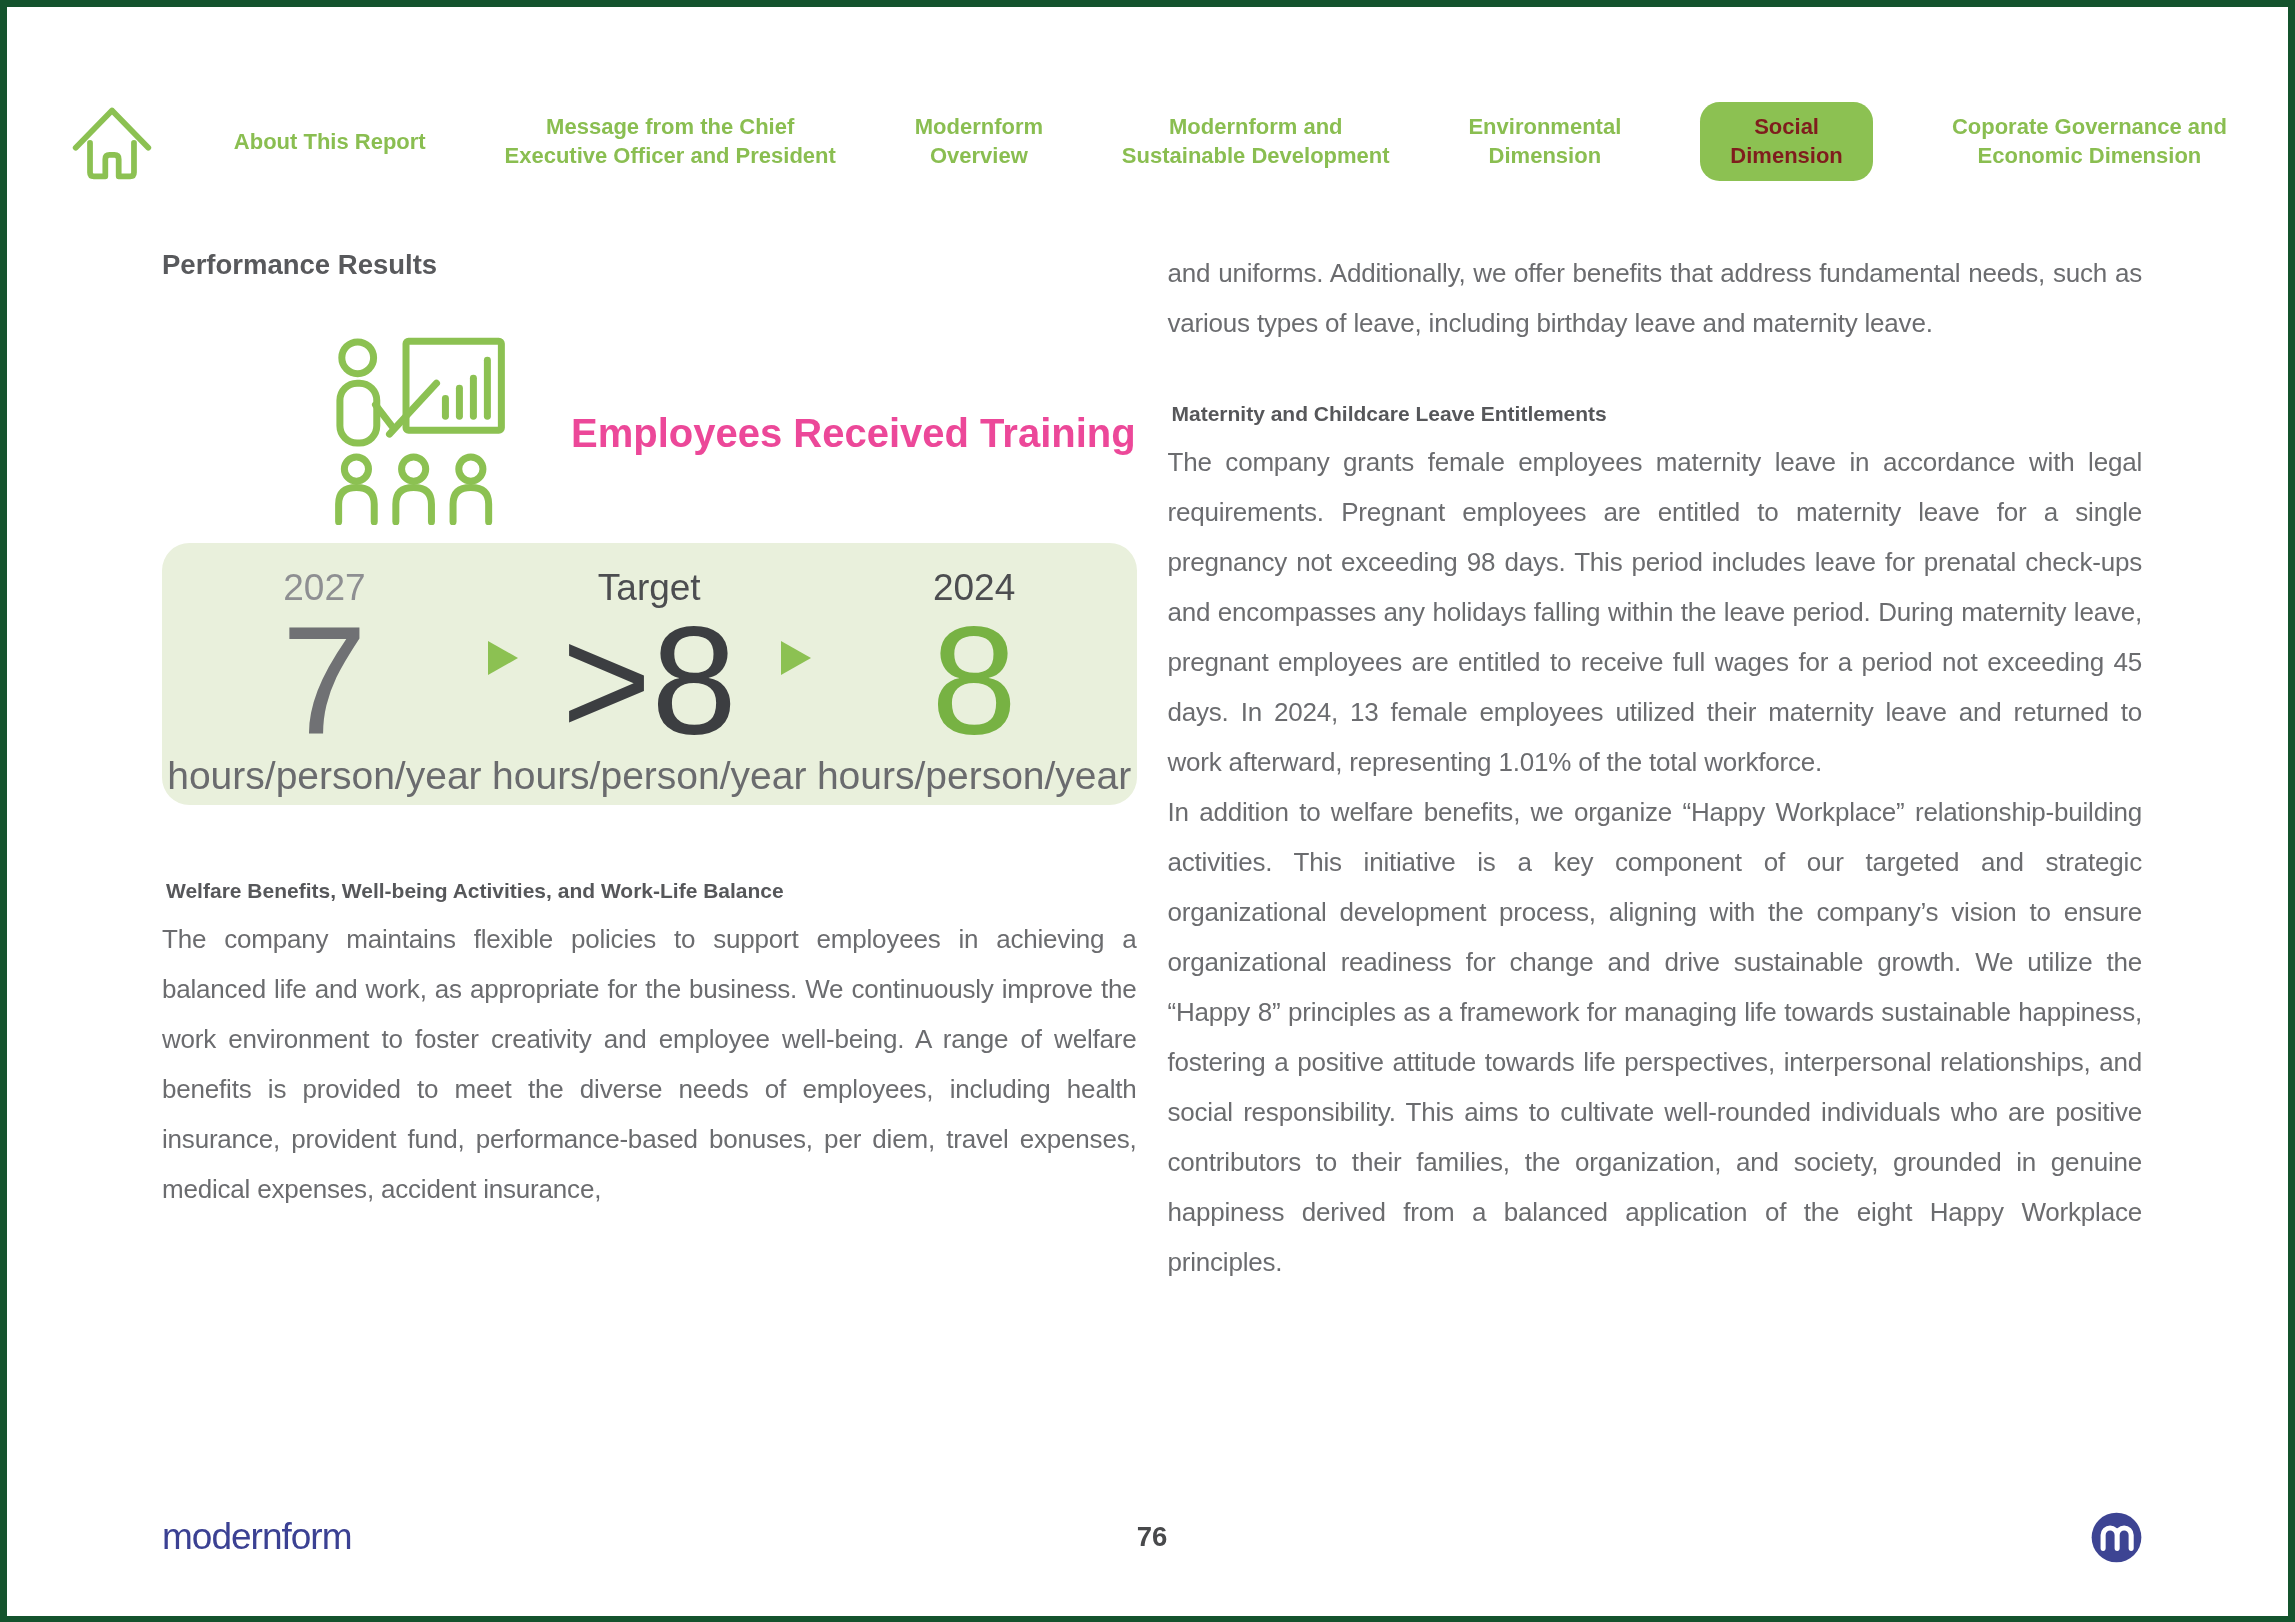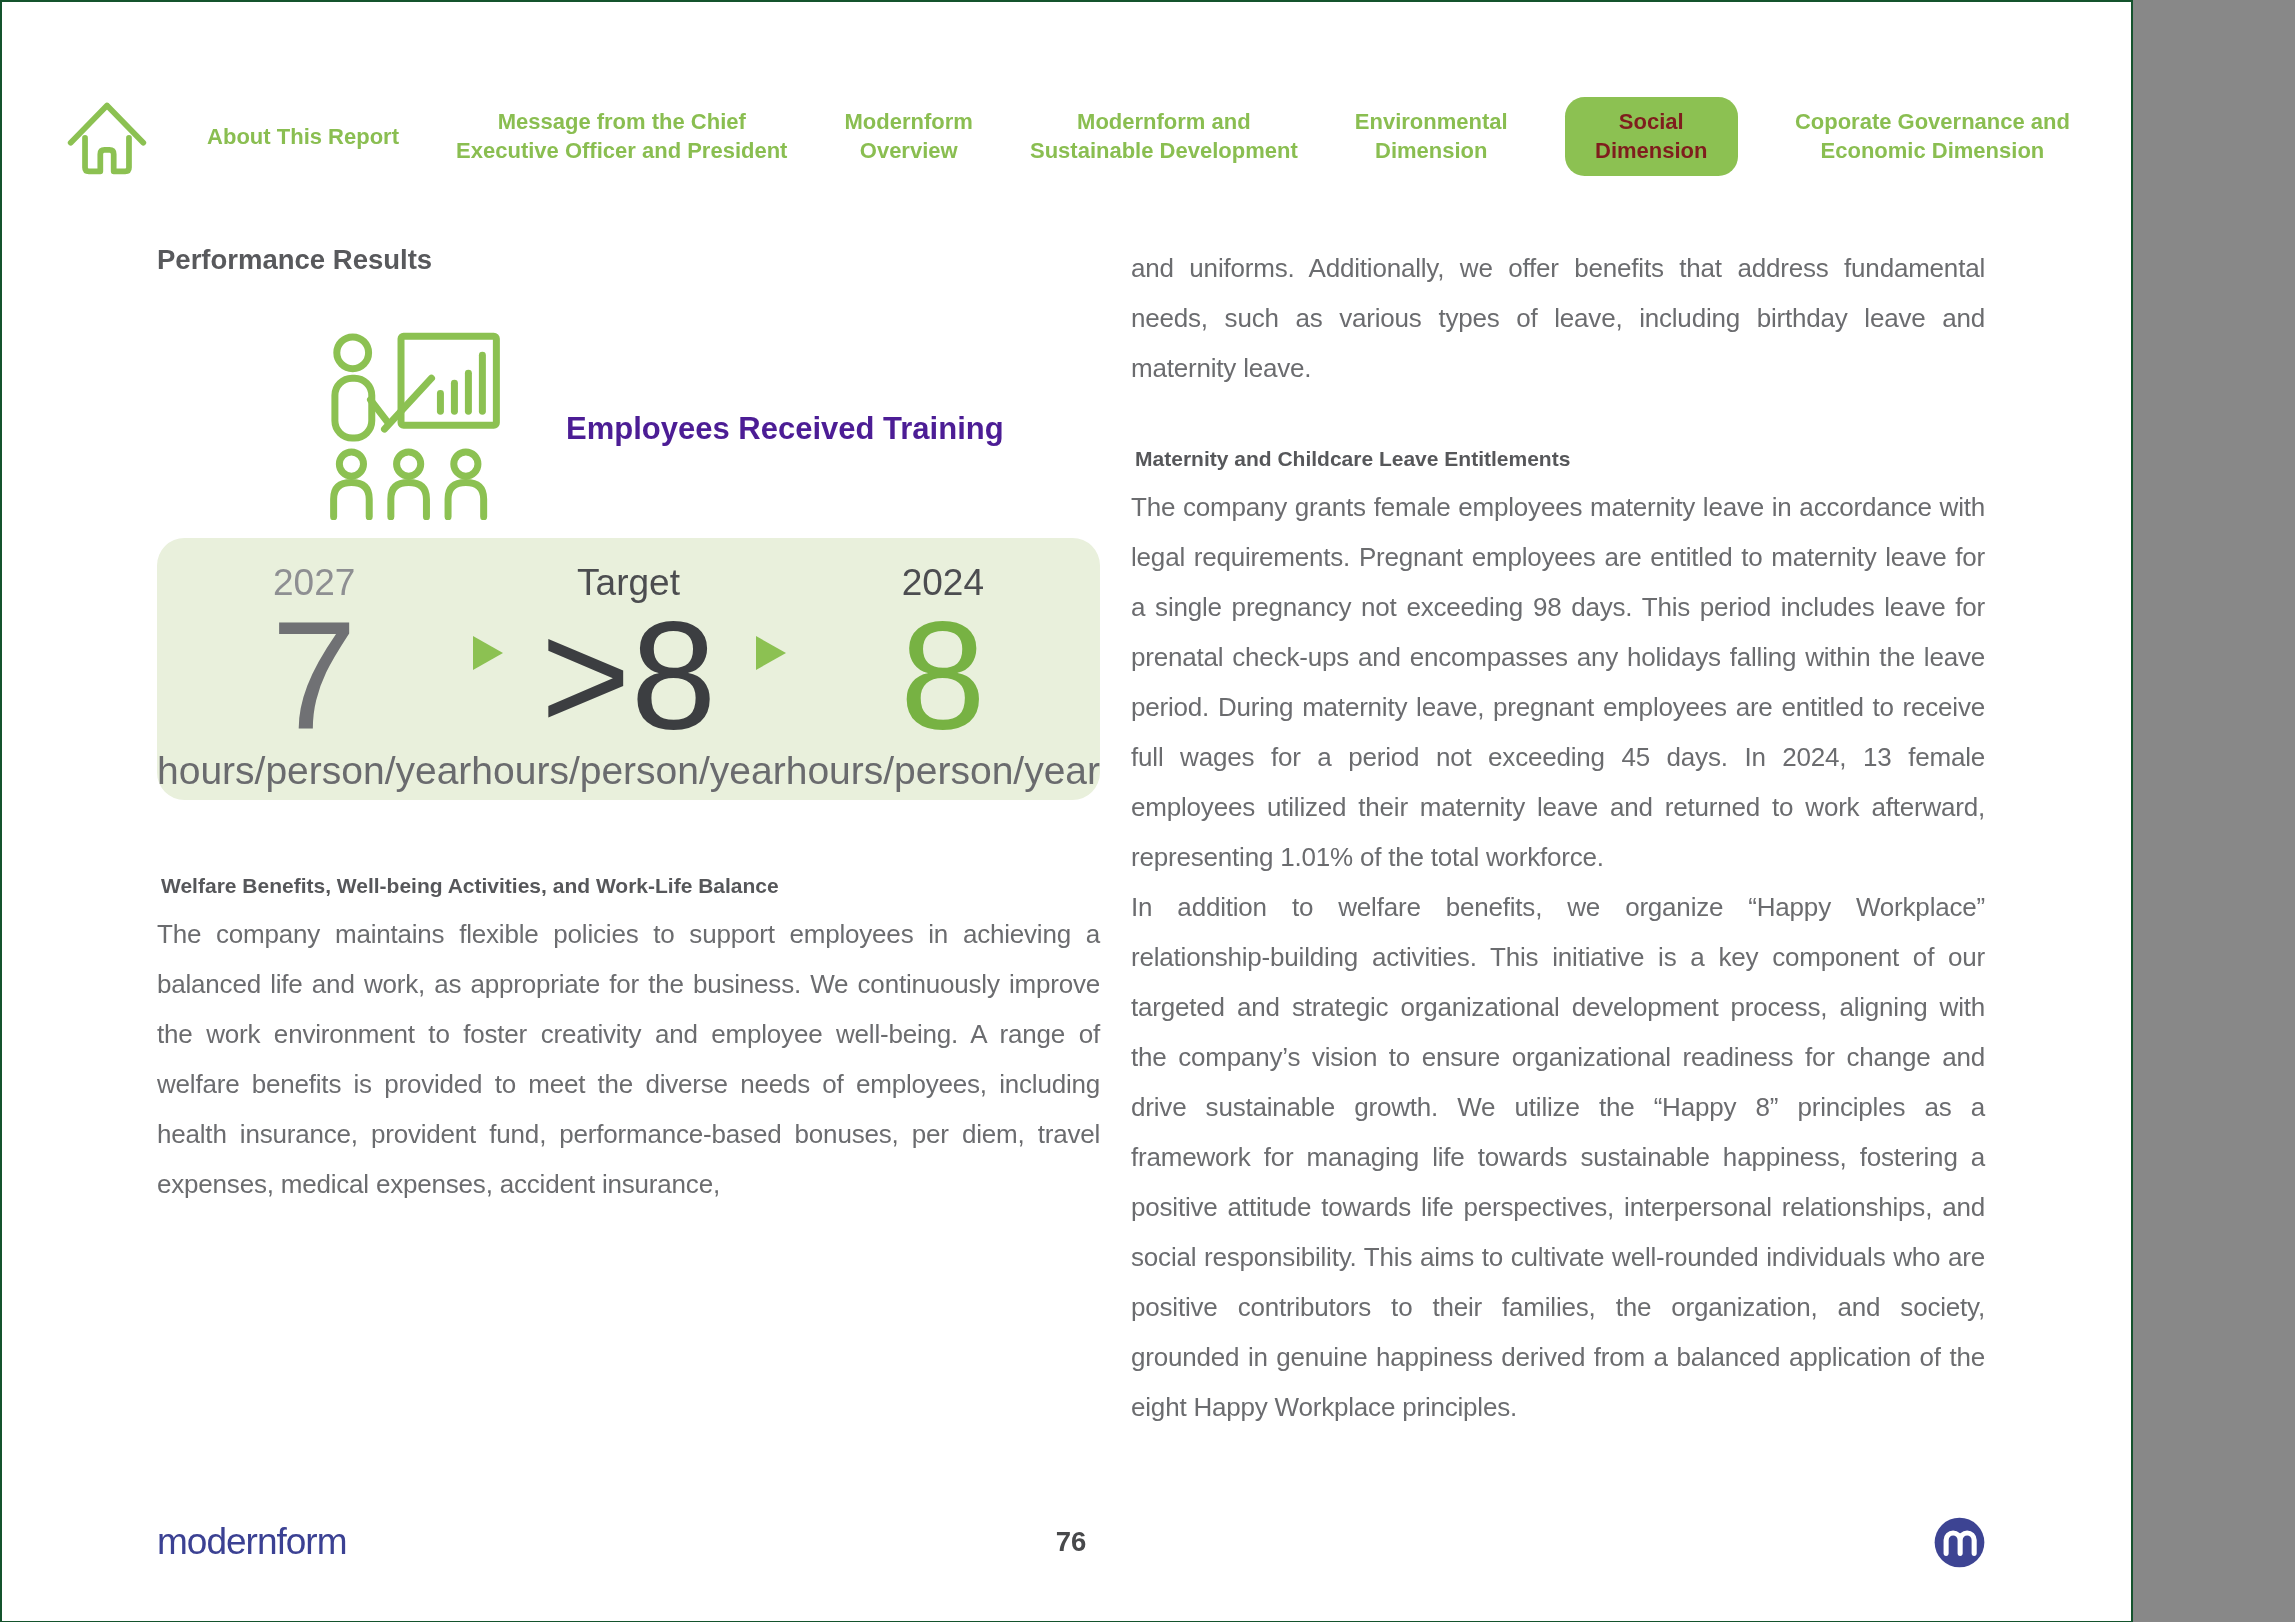--- a/index.html
+++ b/index.html
@@ -1,18 +1,18 @@
 <!DOCTYPE html>
 <html style="font-size:10.5px"><head>
 <meta charset="utf-8">
 <style>
   html,body{margin:0;padding:0;background:#888;}
   .page{
-    position:relative;width:2133px;height:1623px;background:#ffffff;
-    box-sizing:border-box;border:2px solid #14532d;overflow:hidden;
+    position:relative;width:2295px;height:1623px;background:#ffffff;
+    box-sizing:border-box;border:7px solid #14532d;overflow:hidden;
     font-family:"Liberation Sans", sans-serif;
   }
   
   .nav{
     position:absolute;top:90px;left:62px;right:61px;height:88px;
     display:flex;align-items:center;justify-content:space-between;
   }
   .nav-item{
     white-space:pre-line;text-align:center;
     font-size:22px;line-height:29px;font-weight:600;color:#8ABE51;
@@ -31,21 +31,21 @@
   .col{width:982px;}
   .h-sm{font-size:27.5px;line-height:34px;font-weight:600;color:#58595C;margin:0 0 14.4px 0;}
   .h-lg{font-size:21px;line-height:38px;font-weight:600;color:#56575A;margin:4px;}
   p.body{
     font-size:26px;line-height:50px;color:#6B6C6F;letter-spacing:-0.2px;
     text-align:justify;margin:0;
   }
   
   .info-head{display:flex;align-items:center;margin-top:51px;}
   .info-head svg{margin-left:169px;flex:0 0 auto;}
-  .info-title{font-size:31px;font-weight:600;color:#4c1d95;margin-left:62px;margin-top:9.2px;}
+  .info-title{font-size:40px;font-weight:600;color:#ec4899;margin-left:62px;margin-top:9.2px;}
   .panel{
     position:relative;margin-top:18.3px;height:262px;border-radius:27.5px;
     background:#E9F0DC;display:flex;box-sizing:border-box;padding-top:23.6px;
   }
   .stat{flex:1 1 0;text-align:center;}
   .stat .lbl{font-size:37px;line-height:41px;font-weight:500;color:#4C4D50;}
   .stat .lbl.muted{color:#8E8F92;}
   .stat .val{font-size:154px;line-height:0.82em;font-weight:500;margin-top:10.5px;}
   .stat .unit{font-size:39px;line-height:31px;color:#6A6B6E;margin-top:15.7px;}
   .tri{

